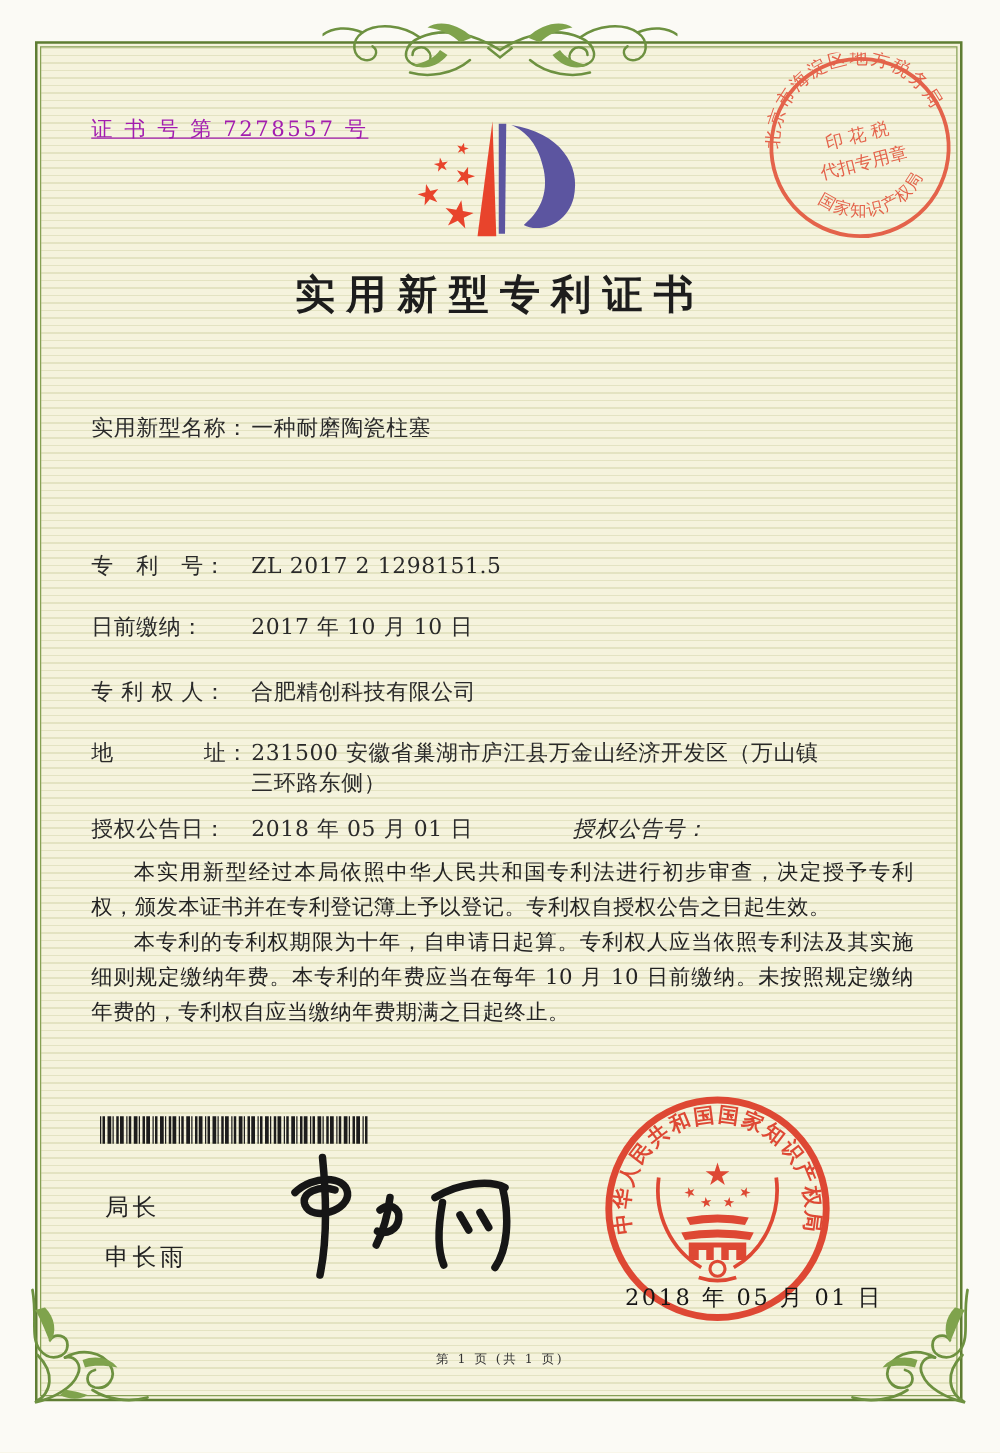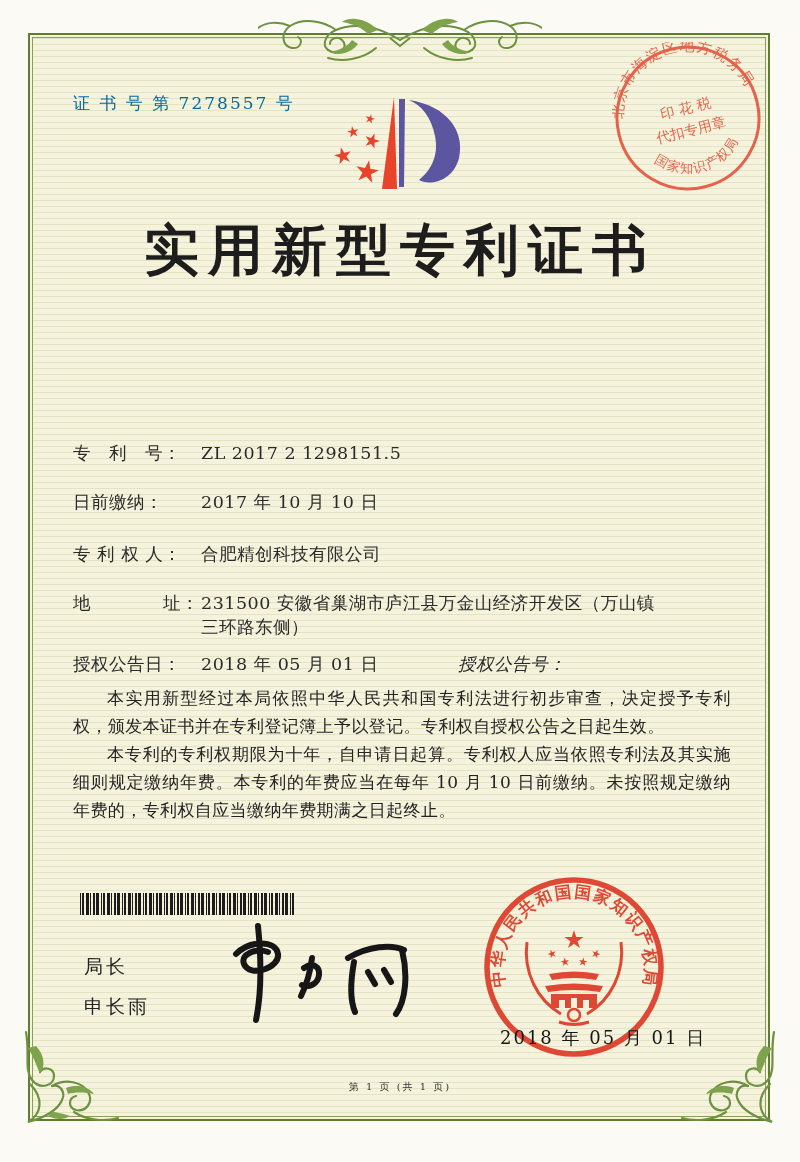--- a/index.html
+++ b/index.html
@@ -20,27 +20,27 @@
     position:absolute;inset:2px;
     border:1px solid #86a054;
     background:
       repeating-linear-gradient(180deg,
         rgba(186,190,130,0.30) 0 1px,
         rgba(0,0,0,0) 1px 6px);
   }
   
   .cert-no{
     position:absolute;left:73px;top:92px;
-    font-size:17px;letter-spacing:2px;color:#0369a1;
+    font-size:17px;letter-spacing:2px;color:#a21caf;text-decoration:underline;
   }
   .logo{position:absolute;left:333px;top:72px;width:152px;height:132px;}
   .tax-stamp{position:absolute;left:612px;top:42px;width:152px;height:152px;opacity:.88;z-index:6;}
   .title{
     position:absolute;left:0;top:214px;width:100%;
-    text-align:center;font-size:55px;font-weight:bold;
+    text-align:center;font-size:32px;font-weight:bold;
     letter-spacing:9px;color:#1d1d1d;
   }
   
   .row{
     position:absolute;left:73px;display:flex;
     font-size:17.5px;letter-spacing:.5px;color:#2a2a2a;
     line-height:24px;
   }
   .row .lab{flex:0 0 128px;white-space:nowrap;}
   .row .val{white-space:nowrap;}
@@ -157,20 +157,24 @@
       <text font-size="13" letter-spacing="1" font-family="DejaVu Sans, sans-serif">
         <textPath href="#taxArcBot" startOffset="50%" text-anchor="middle">国家知识产权局</textPath>
       </text>
       <text x="75" y="70" font-size="14" text-anchor="middle" font-family="DejaVu Sans, sans-serif">印 花 税</text>
       <text x="75" y="92" font-size="14" text-anchor="middle" font-family="DejaVu Sans, sans-serif">代扣专用章</text>
     </g>
   </svg>
 
   <div class="title">实用新型专利证书</div>
 
+  <div class="row r1">
+    <span class="lab">实用新型名称：</span>
+    <span class="val">一种耐磨陶瓷柱塞</span>
+  </div>
   <div class="row r3">
     <span class="lab">专　利　号：</span>
     <span class="val">ZL 2017 2 1298151.5</span>
   </div>
   <div class="row r4">
     <span class="lab">日前缴纳：</span>
     <span class="val">2017 年 10 月 10 日</span>
   </div>
   <div class="row r5">
     <span class="lab">专 利 权 人：</span>

